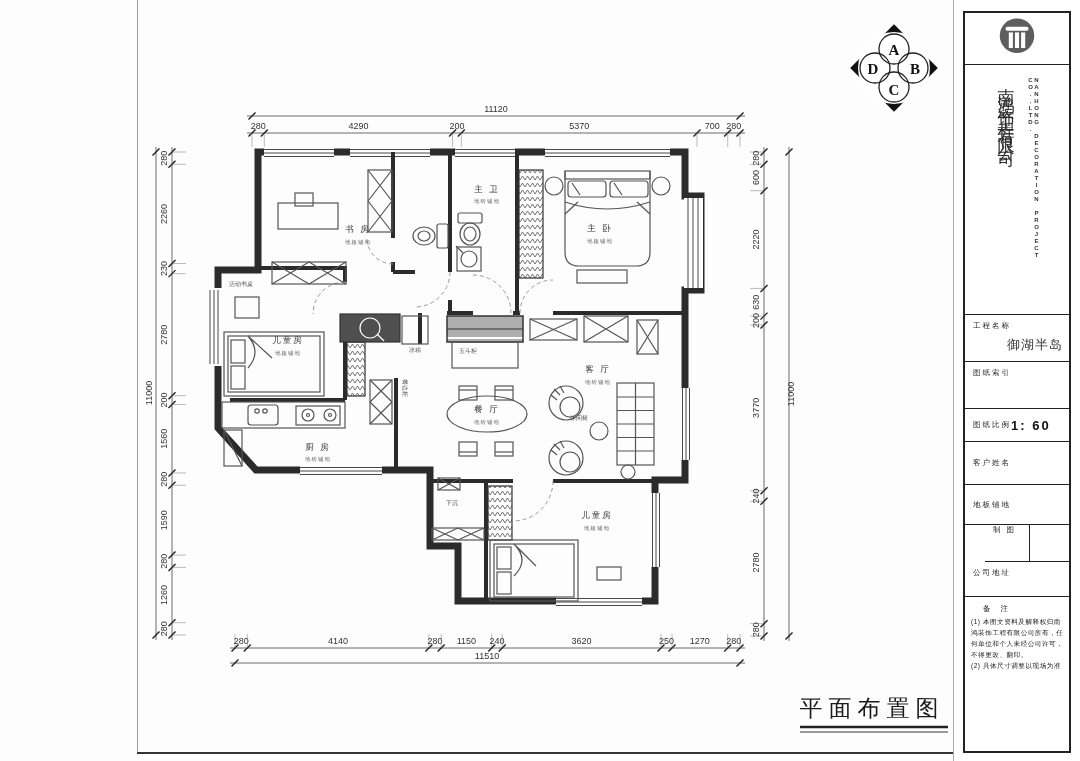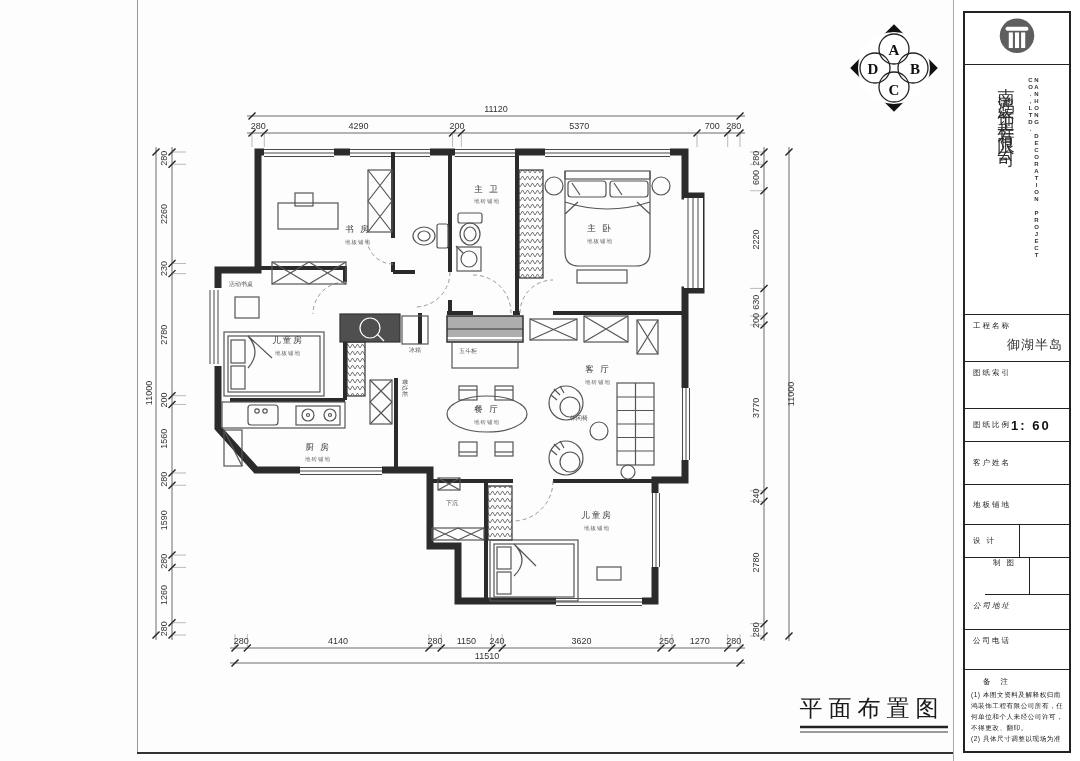--- a/index.html
+++ b/index.html
@@ -26,21 +26,21 @@
   .flabel{font-size:7.5px;letter-spacing:2px;color:#222;display:block;}
   .fvalue{font-size:13px;letter-spacing:1px;color:#333;display:block;margin:5px 0 0 8px;text-align:right;}
   .r-project{height:47px;} .r-index{height:47px;}
   .r-scale{height:33px;display:flex;align-items:center;padding:0 0 0 8px;text-align:center;}
   .scale-val{font-size:13px;font-weight:bold;color:#111;letter-spacing:2px;}
   .r-cname{height:43px;display:flex;align-items:center;padding-left:8px;}
   .r-cphone{height:40px;display:flex;align-items:center;padding-left:8px;}
   .r-design{height:33px;display:flex;align-items:center;padding-left:8px;}
   .r-draft{height:37px;display:flex;padding-left:8px;margin-left:20px;}
   .celldiv{position:absolute;left:52%;top:0;bottom:0;border-left:1px solid #222;}
-  .r-address{height:35px;font-style:italic;} .r-cophone{height:40px;}
+  .r-address{height:35px;} .r-cophone{height:40px;}
   .r-notes{flex:1 1 auto;border-bottom:none;padding:5px 5px 0 6px;}
   .notes-title{font-size:7.5px;letter-spacing:4px;color:#111;margin:2px 0 3px 12px;}
   .notes-text{font-size:6.6px;line-height:1.65;color:#222;letter-spacing:0.5px;}
 
   
   .plan-label{letter-spacing:6px;}
 </style>
 </head>
 <body>
 
@@ -463,33 +463,26 @@
       <div class="prow r-scale">
         <span class="flabel" style="display:inline">图纸比例</span>
         <span class="scale-val">1: 60</span>
       </div>
       <div class="prow r-cname">
         <span class="flabel">客户姓名</span>
       </div>
       <div class="prow r-cphone">
         <span class="flabel">地板铺地</span>
       </div>
-      <div class="prow r-design">
-        <span class="flabel">设 计</span>
-        <span class="celldiv"></span>
-      </div>
       <div class="prow r-draft">
         <span class="flabel">制 图</span>
         <span class="celldiv"></span>
       </div>
       <div class="prow frow r-address">
         <span class="flabel">公司地址</span>
-      </div>
-      <div class="prow frow r-cophone">
-        <span class="flabel">公司电话</span>
       </div>
       <div class="prow r-notes">
         <div class="notes-title">备 注</div>
         <div class="notes-text">(1) 本图文资料及解释权归南鸿装饰工程有限公司所有，任何单位和个人未经公司许可，不得更改、翻印。</div>
         <div class="notes-text">(2) 具体尺寸调整以现场为准</div>
       </div>
     </div>
   </div>
 </div>
 

